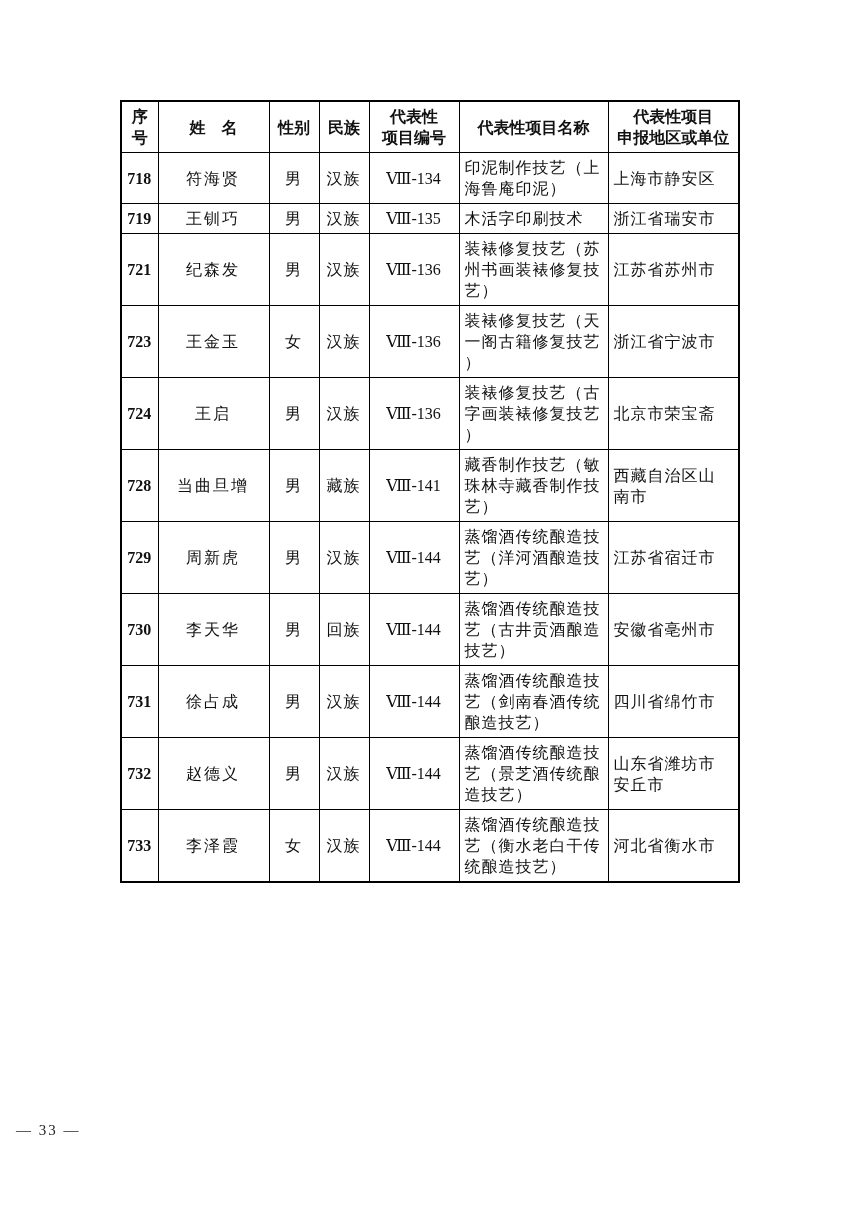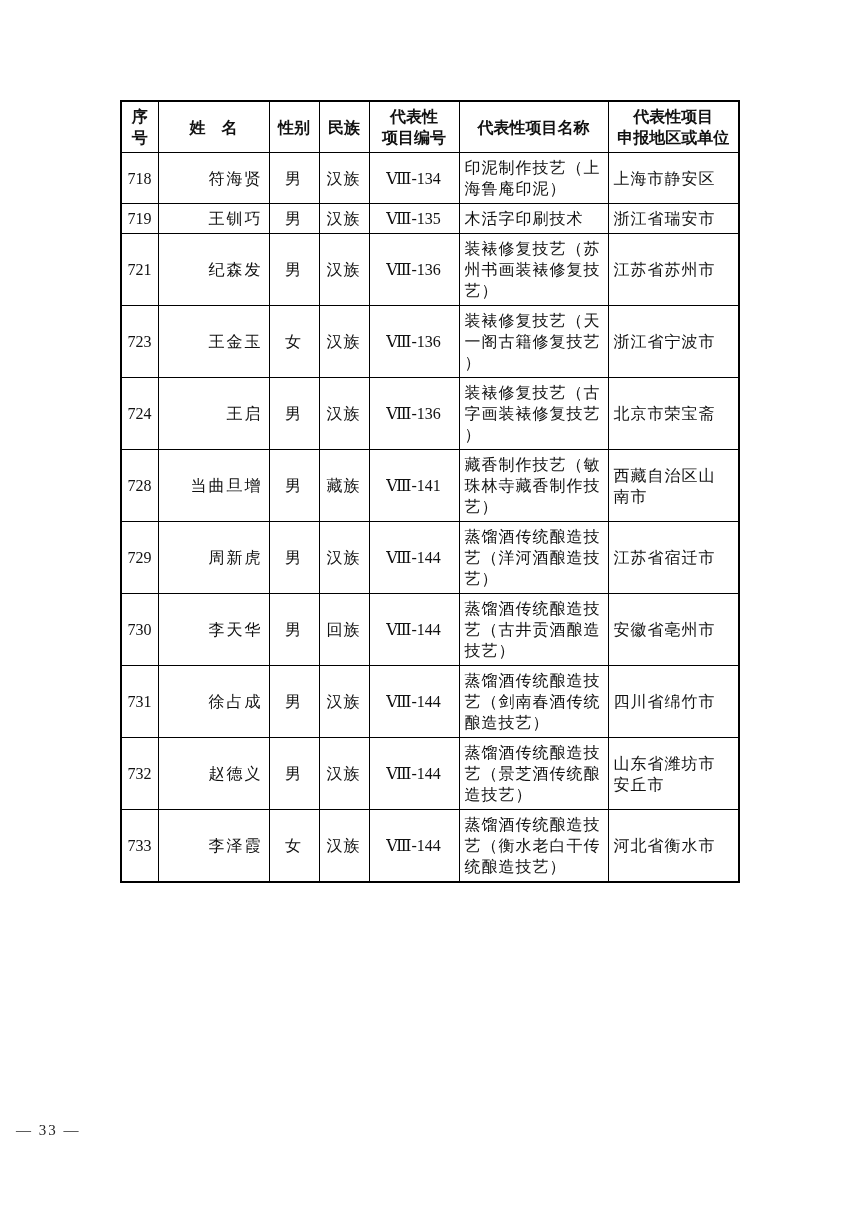--- a/index.html
+++ b/index.html
@@ -42,27 +42,28 @@
   }
   .hline:empty { display: none; }
   col.c-seq    { width: 37px; }
   col.c-name   { width: 111px; }
   col.c-gender { width: 50px; }
   col.c-ethnic { width: 50px; }
   col.c-code   { width: 90px; }
   col.c-proj   { width: 149px; }
   col.c-region { width: 131px; }
   td.c-seq {
-    text-align: right;
+    text-align: center;
     font-size: 15px;
     padding-left: 1px;
     padding-right: 1px;
+    font-weight: bold;
   }
   td.c-name {
-    text-align: right;
+    text-align: center;
     letter-spacing: 2px;
   }
   td.c-gender, td.c-ethnic {
     text-align: center;
     letter-spacing: 1px;
     padding-left: 1px;
     padding-right: 1px;
   }
   td.c-code {
     text-align: center;

